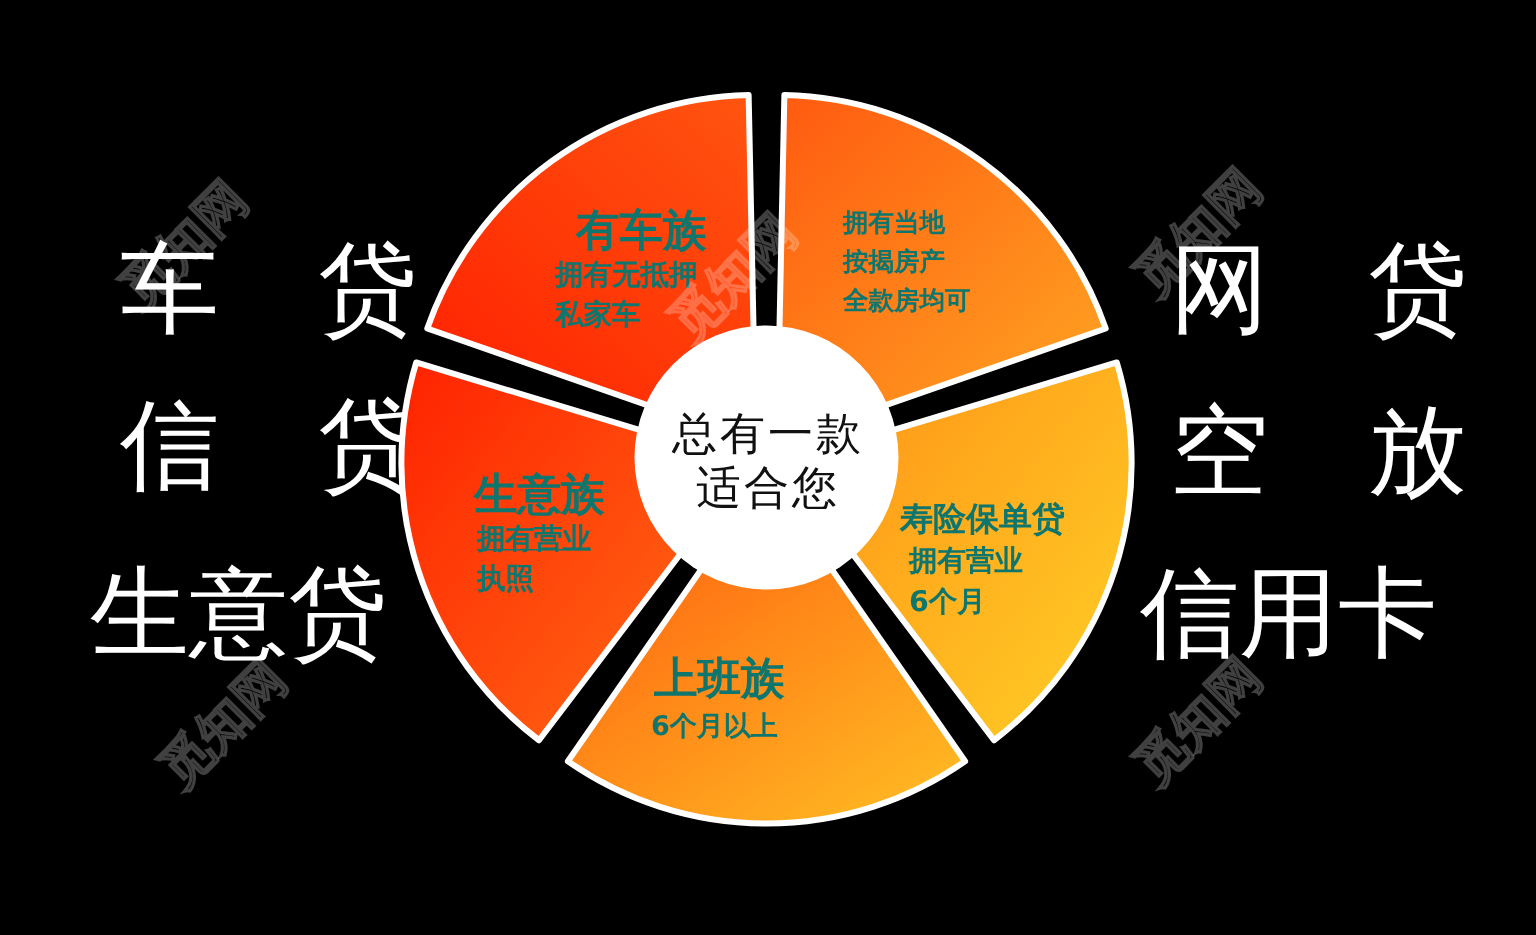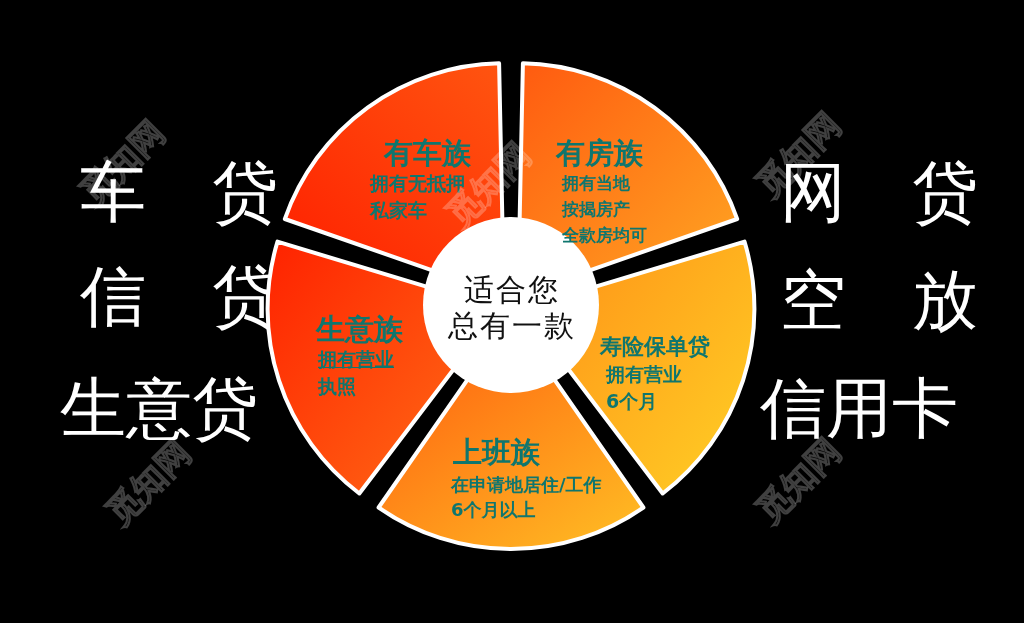--- a/index.html
+++ b/index.html
@@ -76,46 +76,44 @@
   <circle cx="511" cy="305" r="88" fill="#ffffff"></circle>
 </svg>
 
 <div class="label" style="left:370px; top:136px;">
   <span class="title" style="padding-left:14px;">有车族</span>
   <span class="desc">拥有无抵押</span>
   <span class="desc">私家车</span>
 </div>
 
 <div class="label" style="left:556px; top:136px;">
-  <span class="title">有房族</span>
   <span class="desc" style="font-size:17px; line-height:26px; padding-left:6px;">拥有当地</span>
   <span class="desc" style="font-size:17px; line-height:26px; padding-left:6px;">按揭房产</span>
   <span class="desc" style="font-size:17px; line-height:26px; padding-left:6px;">全款房均可</span>
 </div>
 
 <div class="label" style="left:600px; top:333px;">
   <span class="title" style="font-size:22px; line-height:28px;">寿险保单贷</span>
   <span class="desc" style="padding-left:6px;">拥有营业</span>
   <span class="desc" style="padding-left:6px;">6个月</span>
 </div>
 
-<div class="label" style="left:434px; top:432px;margin-left:17px;">
+<div class="label" style="left:434px; top:432px;">
   <span class="title" style="padding-left:2px; line-height:40px;">上班族</span>
-  <span class="desc" style="font-size:18px; line-height:25px;">在申请地居住/工作</span>
   <span class="desc" style="font-size:18px; line-height:25px;">6个月以上</span>
 </div>
 
 <div class="label" style="left:316px; top:312px;">
   <span class="title">生意族</span>
   <span class="desc" style="padding-left:2px;text-decoration:underline;">拥有营业</span>
   <span class="desc" style="padding-left:2px;">执照</span>
 </div>
 
 <div class="center-text">
+  <div>总有一款</div>
   <div>适合您</div>
-  <div>总有一款</div>
 </div>
 
 <div class="watermark" style="left:438px; top:162px;">觅知网</div>
 <div class="watermark" style="left:748px; top:132px;">觅知网</div>
 <div class="watermark" style="left:98px; top:460px;">觅知网</div>
 <div class="watermark" style="left:748px; top:458px;">觅知网</div>
 <div class="watermark" style="left:72px; top:140px;">觅知网</div>
 
 </body></html>

